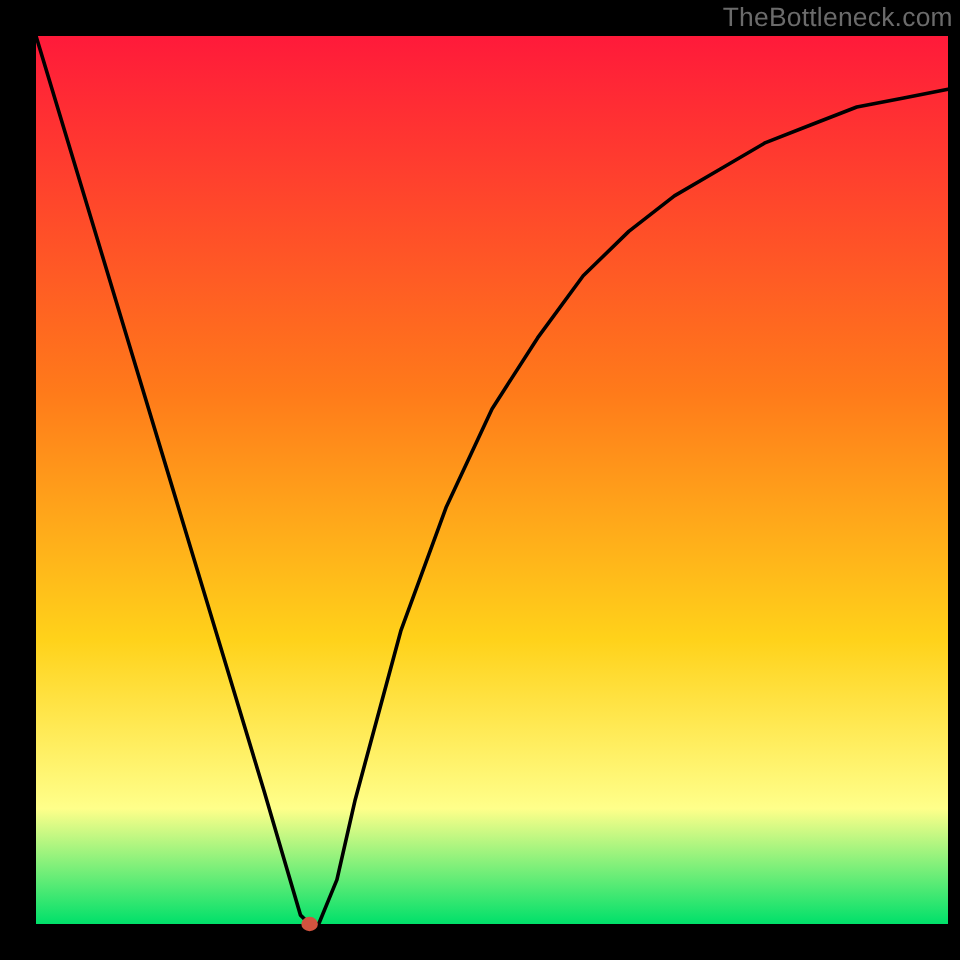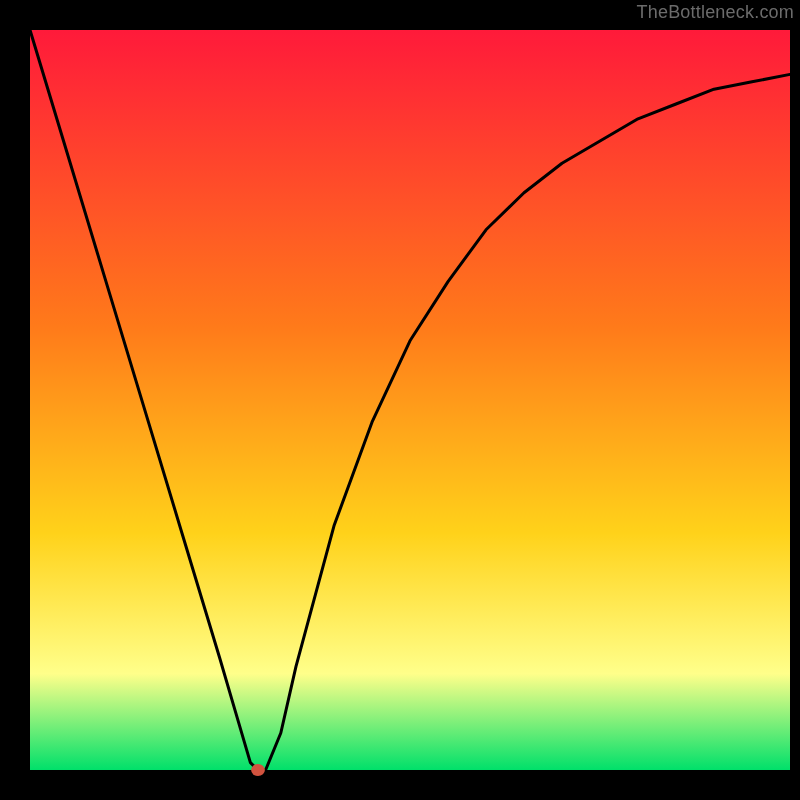--- a/index.html
+++ b/index.html
@@ -14,21 +14,21 @@
   .container {
     position: relative;
     width: 800px;
     height: 800px;
   }
   .watermark {
     position: absolute;
     top: 2px;
     right: 6px;
     color: #6b6b6b;
-    font-size: 18px;
+    font-size: 22px;
     font-weight: 400;
     letter-spacing: 0.2px;
     z-index: 10;
   }
   svg {
     position: absolute;
     top: 0;
     left: 0;
   }
 </style>

